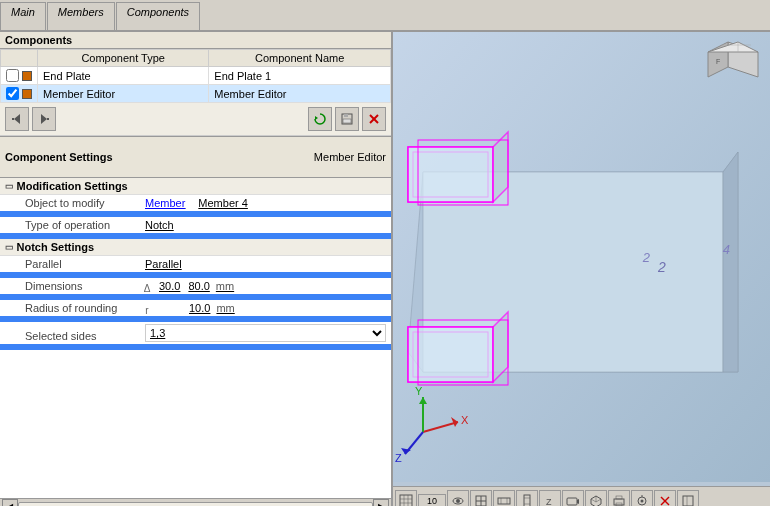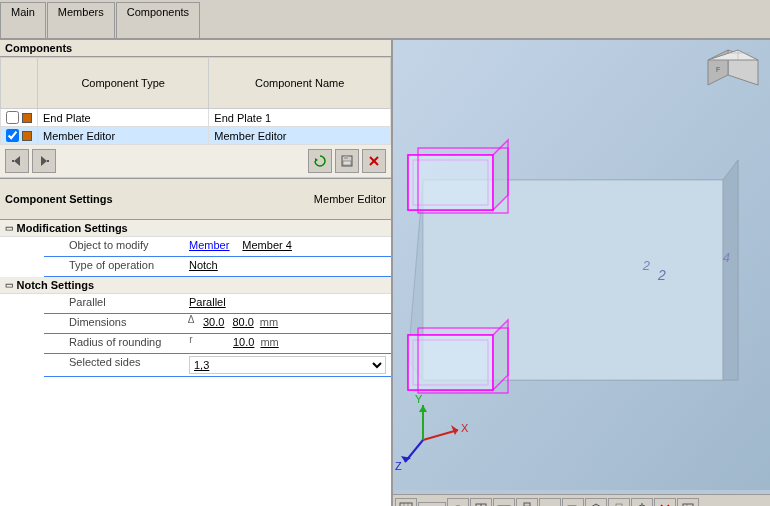--- a/index.html
+++ b/index.html
@@ -3,21 +3,22 @@
   <meta charset="utf-8">
   <style>
     * { box-sizing: border-box; margin: 0; padding: 0; }
     body { font-family: 'Segoe UI', Arial, sans-serif; font-size: 11px; background: #d4d0c8; width: 770px; height: 506px; overflow: hidden; }
 
     
     .tab-bar {
       display: flex;
       background: #d4d0c8;
       border-bottom: 2px solid #999;
-      height: 40px;
+      height: 32px;
+      font-style: italic;
     }
     .tab {
       padding: 3px 10px;
       border: 1px solid #999;
       border-bottom: none;
       background: #d4d0c8;
       cursor: pointer;
       font-size: 11px;
       margin-right: 1px;
       margin-top: 2px;
@@ -59,21 +60,21 @@
     }
 
     table.comp-table {
       width: 100%;
       border-collapse: collapse;
       font-size: 11px;
     }
     table.comp-table th {
       background: #e8e4d8;
       border: 1px solid #ccc;
-      padding: 19px 5px;
+      padding: 2px 5px;
       text-align: center;
       font-weight: normal;
     }
     table.comp-table td {
       border: 1px solid #ddd;
       padding: 2px 5px;
     }
     table.comp-table tr.row-selected {
       background: #d0e8ff;
     }
@@ -142,24 +143,23 @@
       font-weight: bold;
       cursor: pointer;
     }
     .collapse-icon {
       font-size: 9px;
       color: #555;
     }
 
     .prop-row {
       display: flex;
-      border-bottom: 1px solid #3b82f6;
-      align-items: flex-start;
+      border-bottom: 6px solid #3b82f6;
+      align-items: flex-end;
       min-height: 20px;
-      margin-left: 44px;
     }
     .prop-indent {
       width: 20px;
       min-width: 20px;
     }
     .prop-name {
       width: 120px;
       min-width: 120px;
       padding: 2px 5px;
       color: #444;

